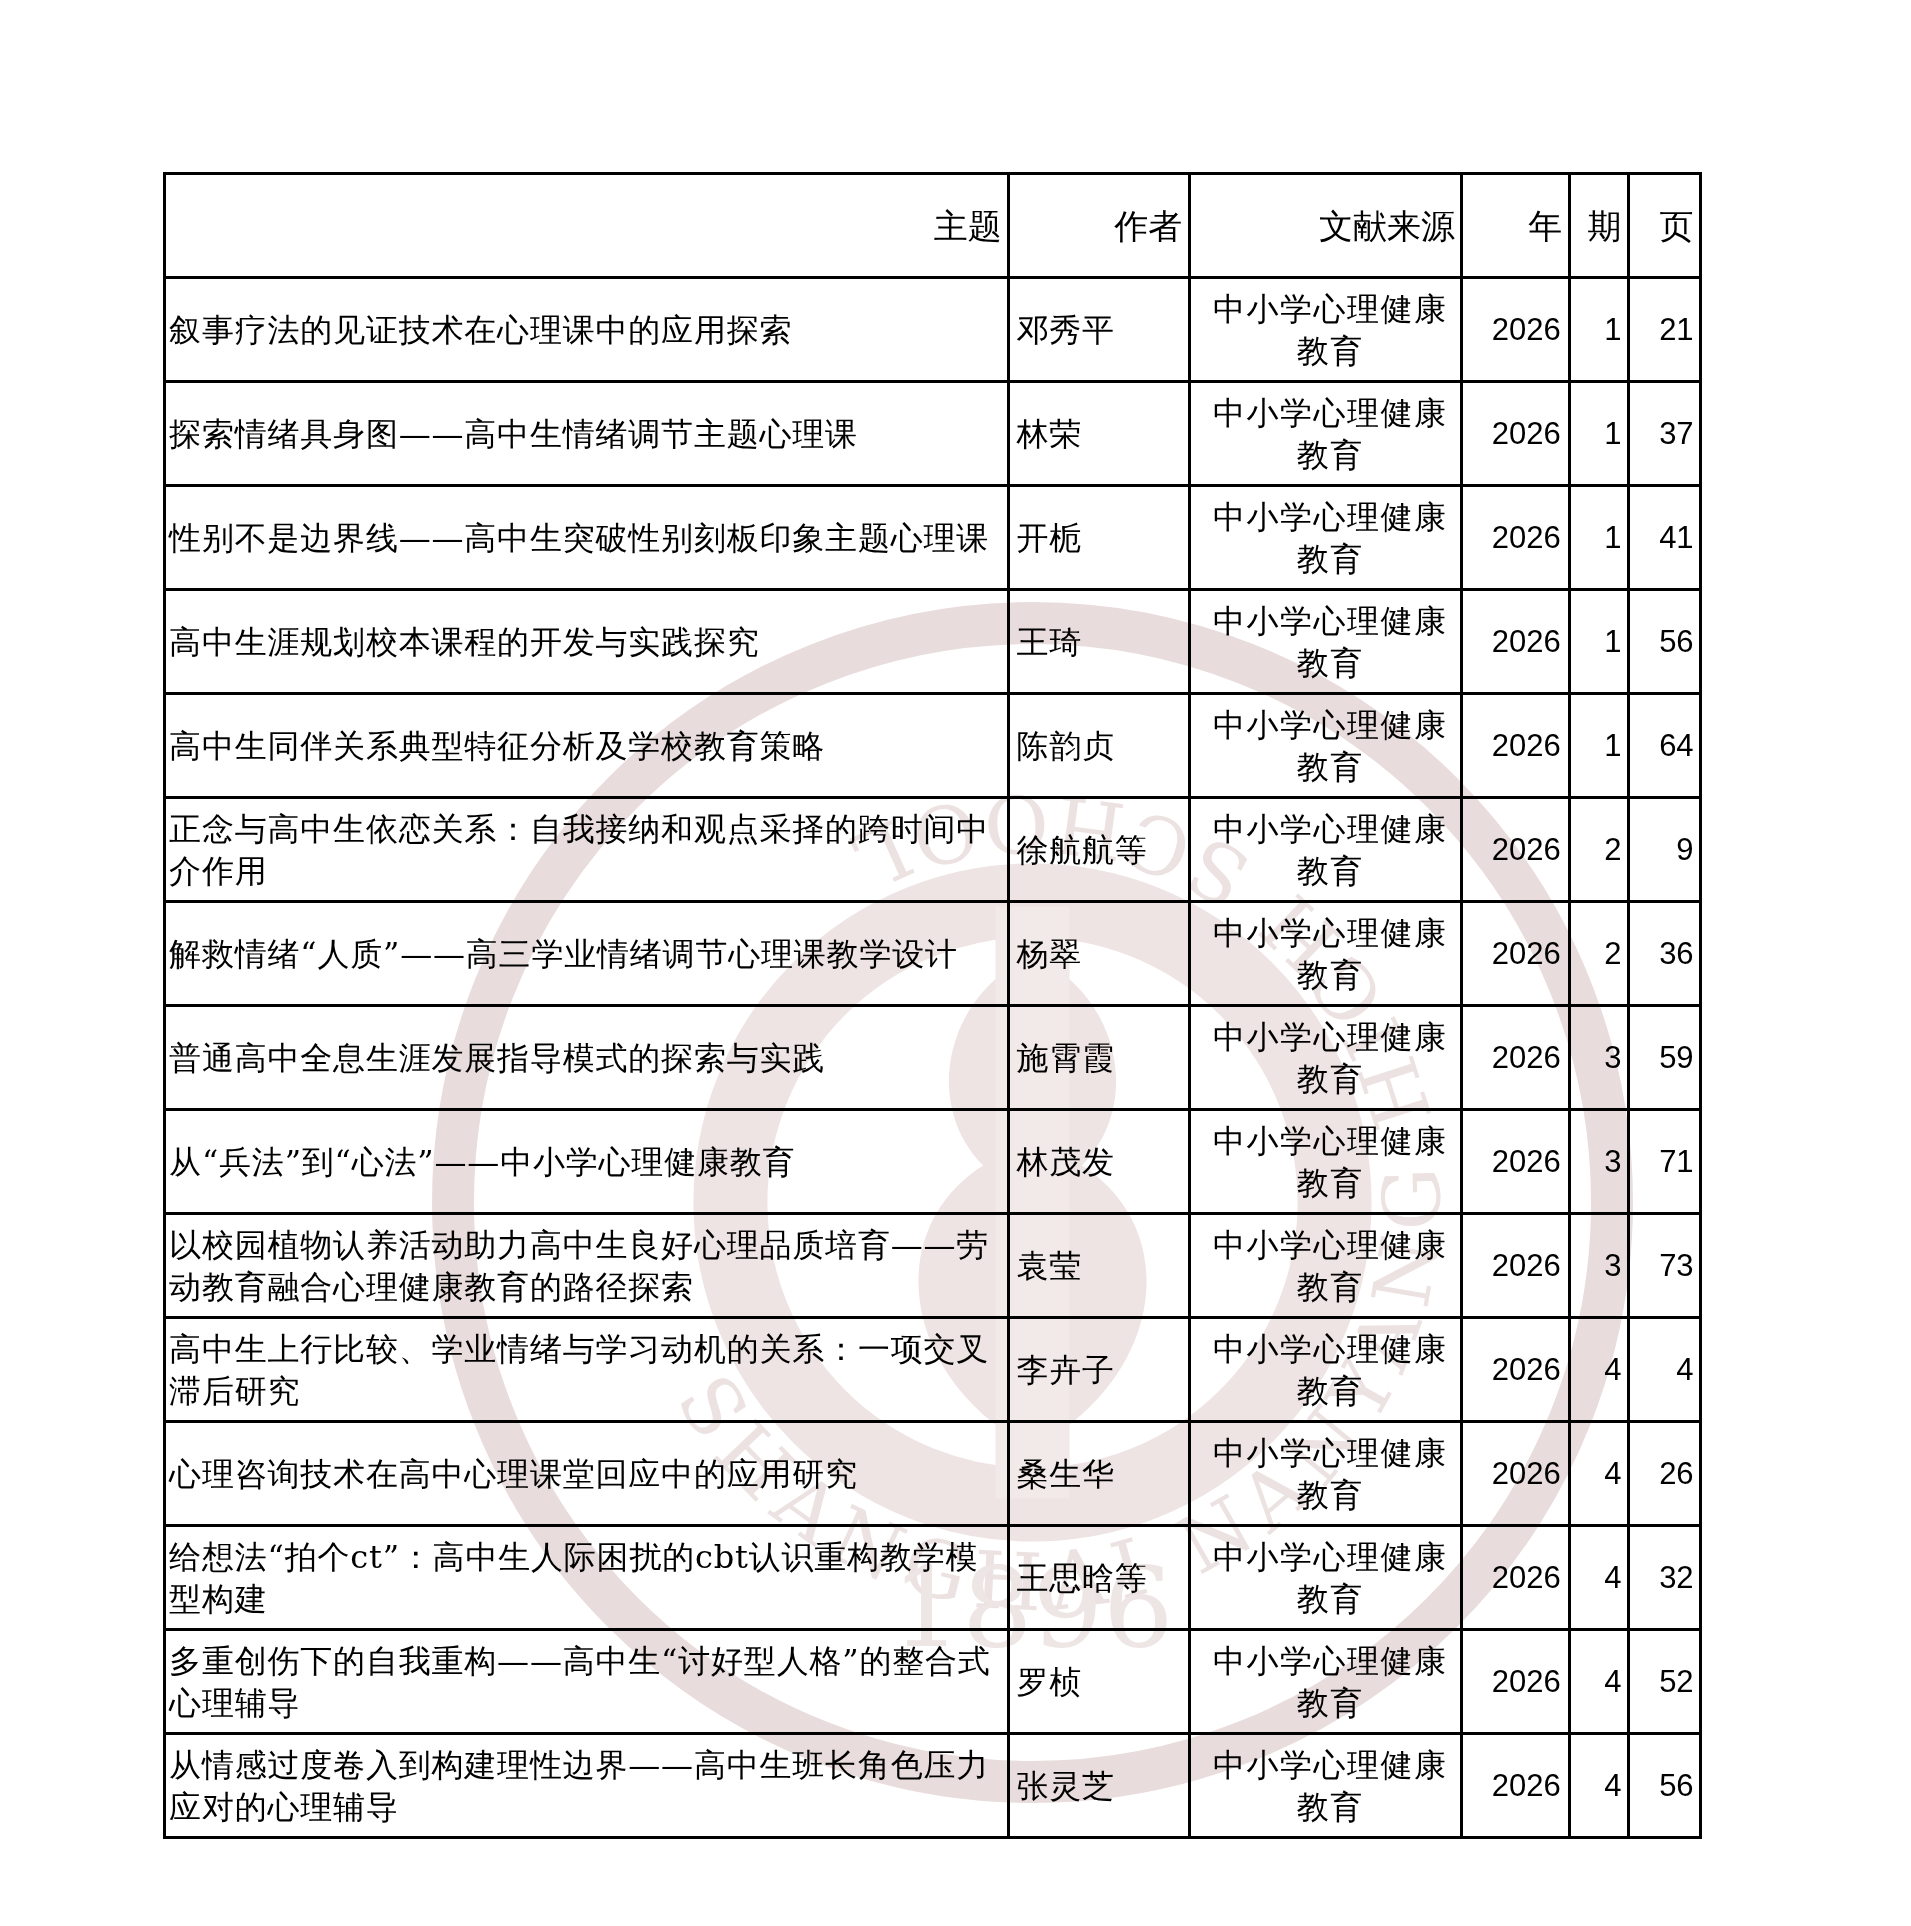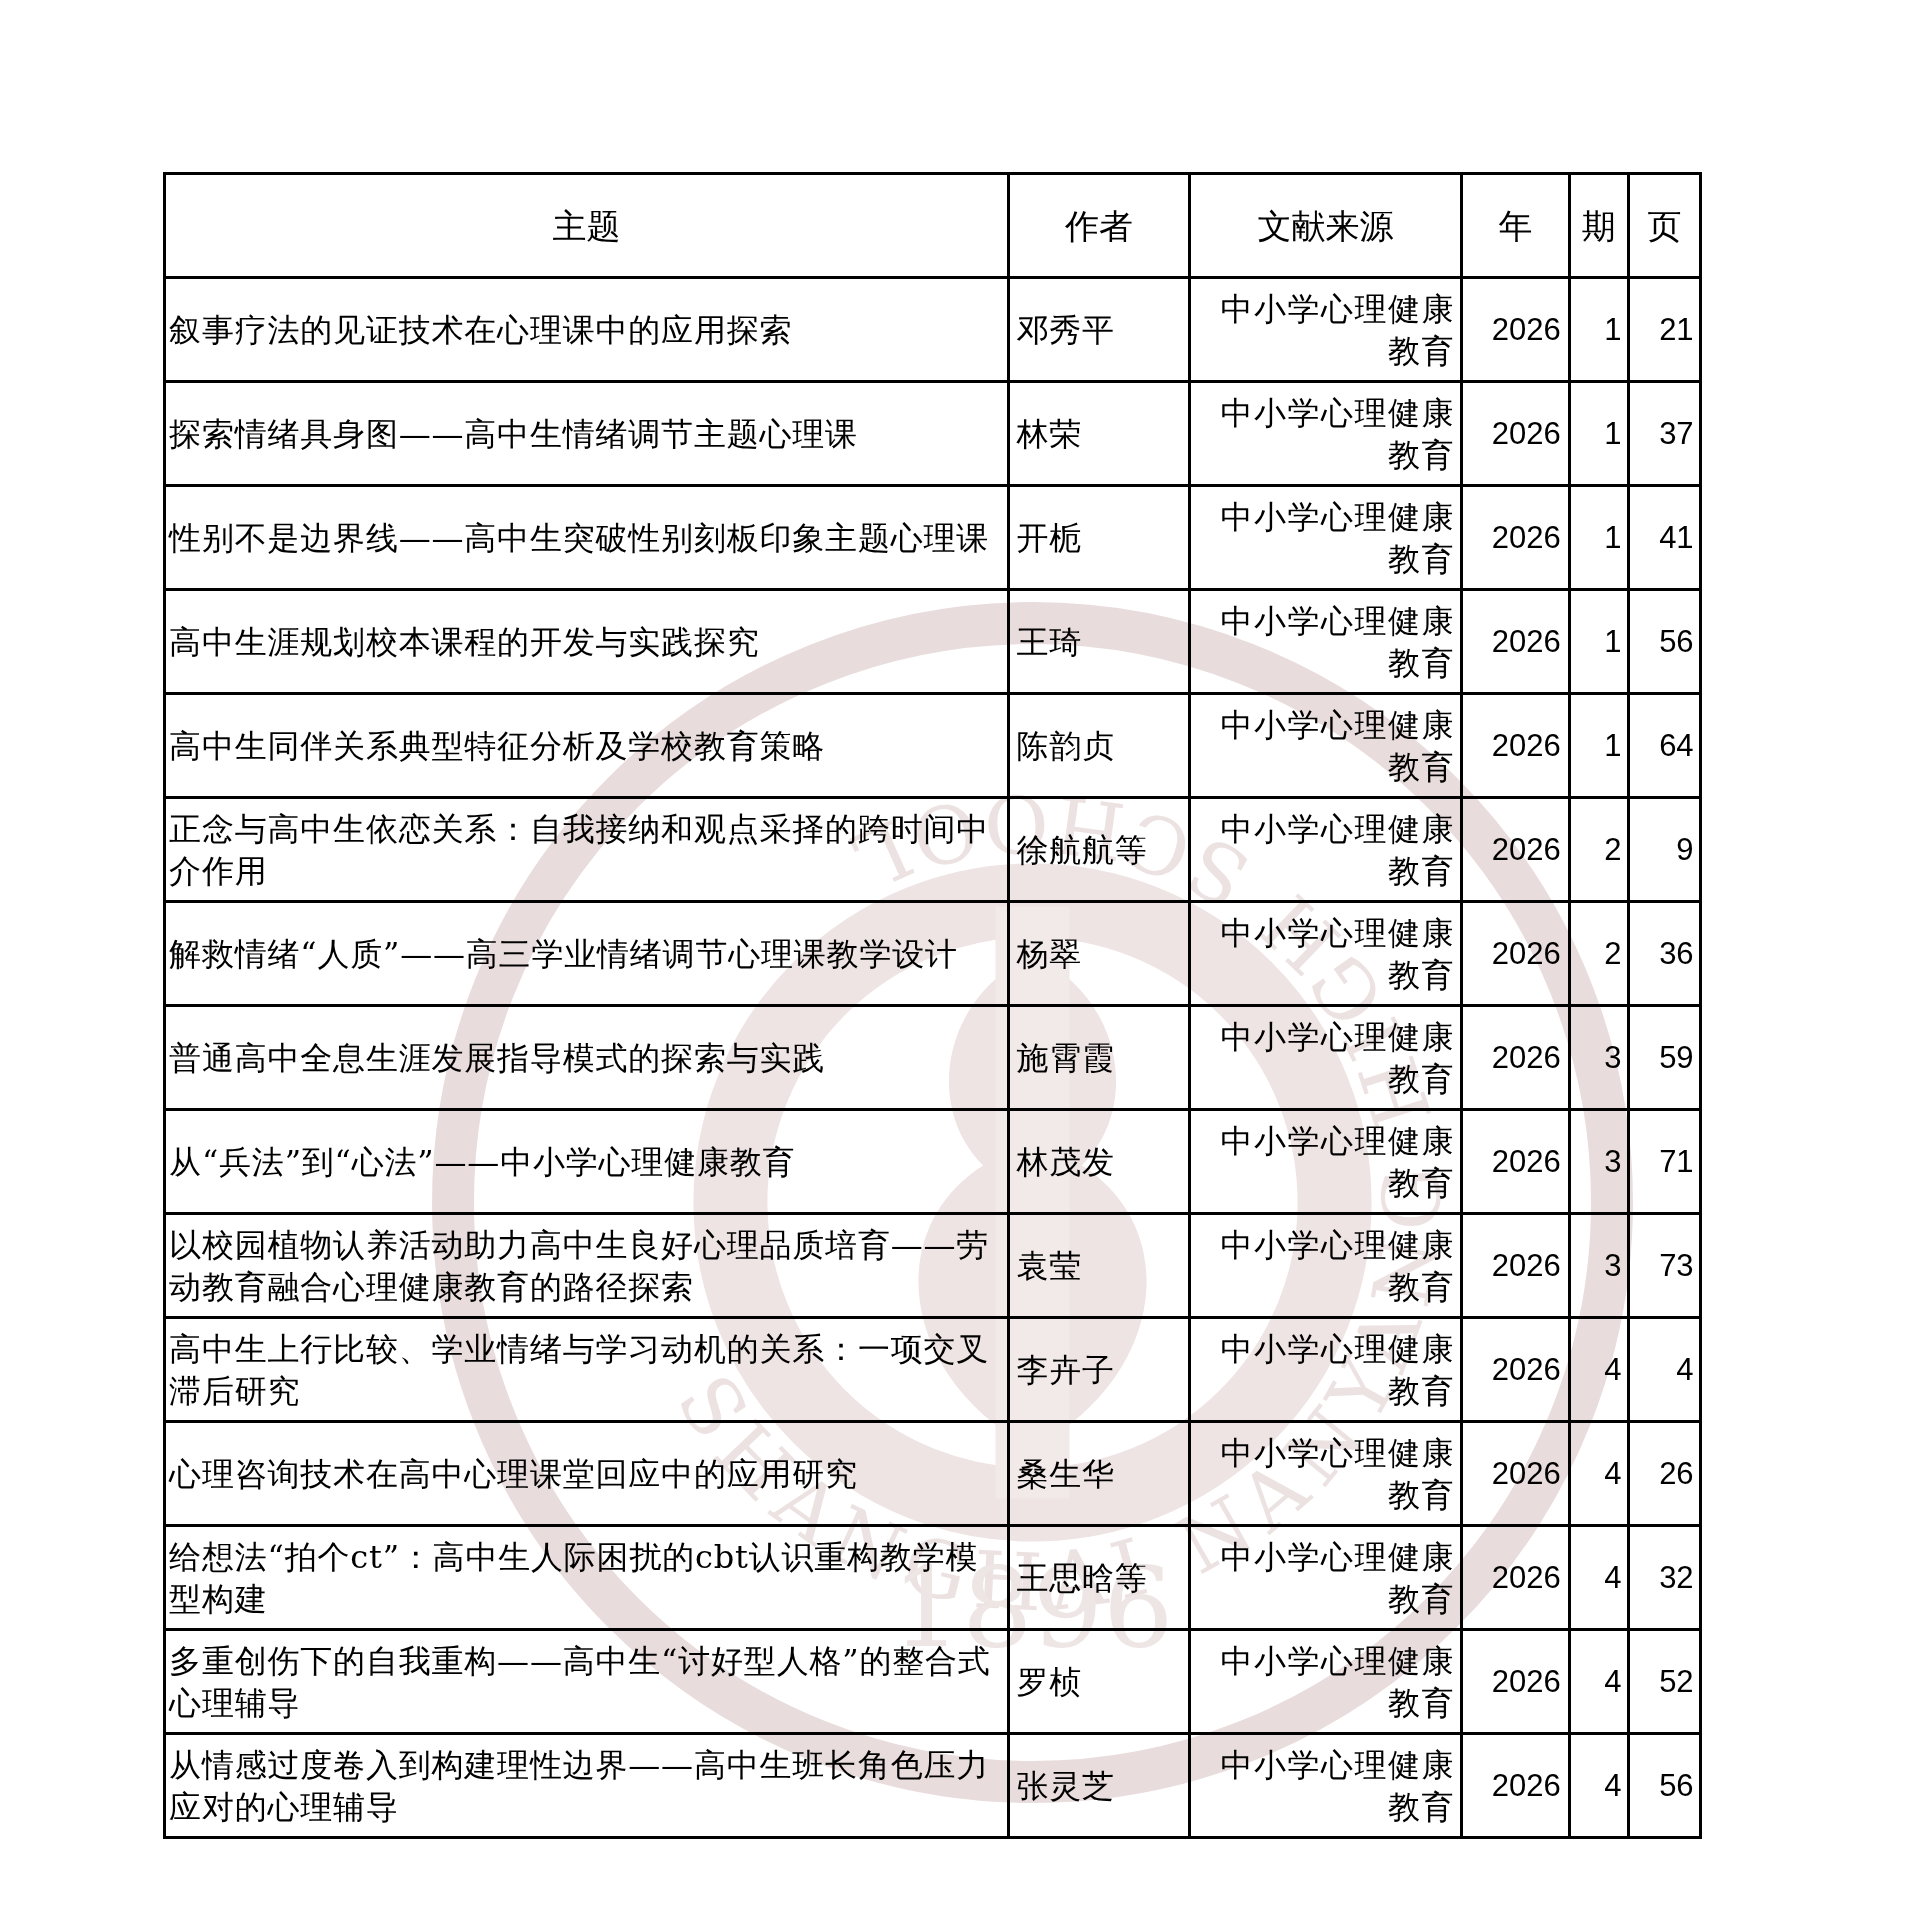--- a/index.html
+++ b/index.html
@@ -37,35 +37,35 @@
     border: 3.5px solid #000;
     font-weight: normal;
     font-size: 32px;
     line-height: 42px;
     padding: 0 5.4px;
     vertical-align: middle;
     background: transparent;
   }
   .doc-table thead th {
     height: 101px;
-    text-align: center;
+    text-align: right;
     font-size: 34px;
   }
   .doc-table tbody td {
     height: 101px;
   }
   .col-topic { width: 842px; }
   .col-author { width: 180px; }
   .col-source { width: 272px; }
   .col-year { width: 107px; }
   .col-issue { width: 59px; }
   .col-page { width: 72px; }
   td.topic { text-align: left; padding-left: 3.1px; padding-right: 15px; letter-spacing: 0.8px; }
   td.author { text-align: left; padding-left: 6.2px; letter-spacing: 0.8px; }
-  td.source { text-align: right; padding-left: 15px; letter-spacing: 1.5px; }
+  td.source { text-align: center; padding-left: 15px; letter-spacing: 1.5px; }
   td.num { text-align: right; padding-right: 5.4px; font-family: Liberation Sans, sans-serif; font-size: 31px; }
   td.year { text-align: right; padding-right: 7px; }
 </style>
 </head>
 <body>
 
 <svg class="watermark" viewBox="0 0 1000 1000">
   <defs>
     <path id="ringPath" d="M 500,500 m -330,0 a 330,330 0 1,0 660,0 a 330,330 0 1,0 -660,0"></path>
   </defs>

